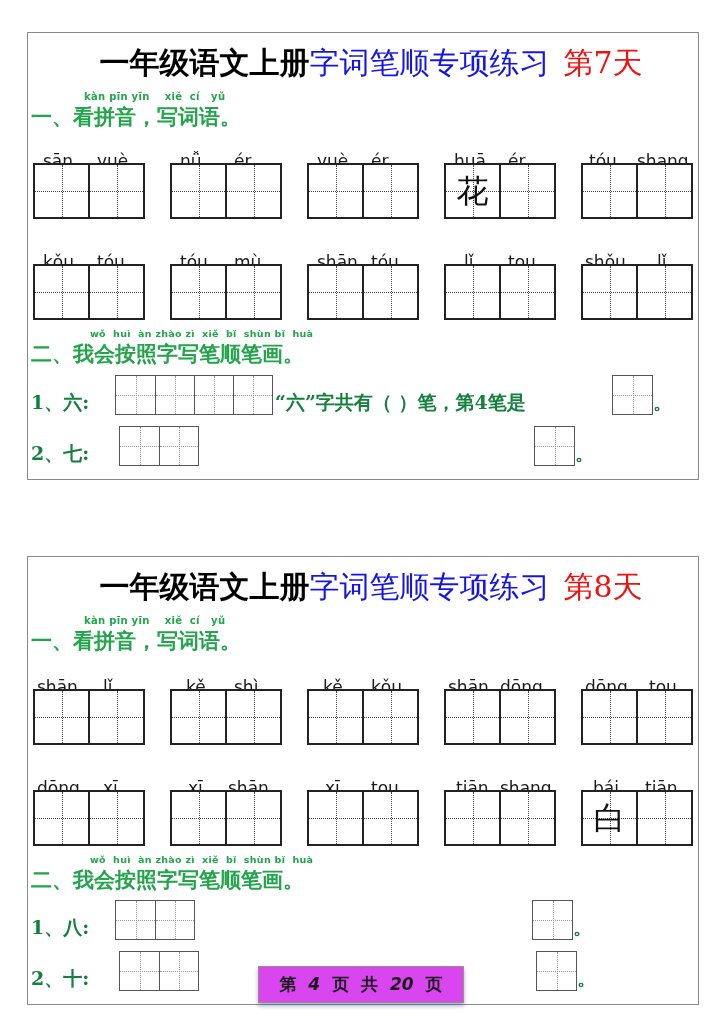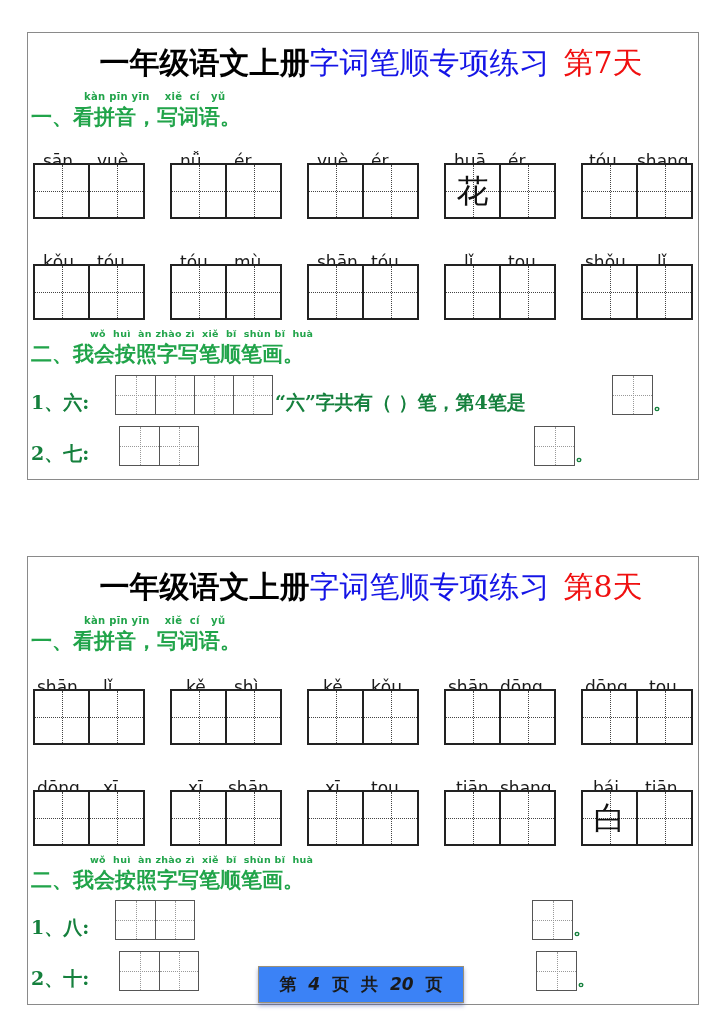--- a/index.html
+++ b/index.html
@@ -78,21 +78,21 @@
   .scell::before {
     content: ""; position: absolute; left: 50%; top: 0; bottom: 0; border-left: 1px dotted #999;
   }
   .scell::after {
     content: ""; position: absolute; top: 50%; left: 0; right: 0; border-top: 1px dotted #999;
   }
   .q-text { top: 18px; }
 
   .pager {
     position: absolute; left: 258px; top: 966px; width: 206px; height: 37px;
-    background: #3b82f6; border: 1px solid #9a9078;
+    background: #d946ef; border: 1px solid #9a9078;
     box-shadow: 0 3px 4px rgba(60, 80, 160, 0.45);
     text-align: center; line-height: 35px;
     font-family: "DejaVu Serif", serif; font-weight: bold; font-size: 17px; color: #1a1a1a;
     word-spacing: 6px;
   }
   .pager .num { font-family: "DejaVu Sans", sans-serif; font-style: italic; font-weight: bold; }
 </style>
 </head>
 <body>
 

